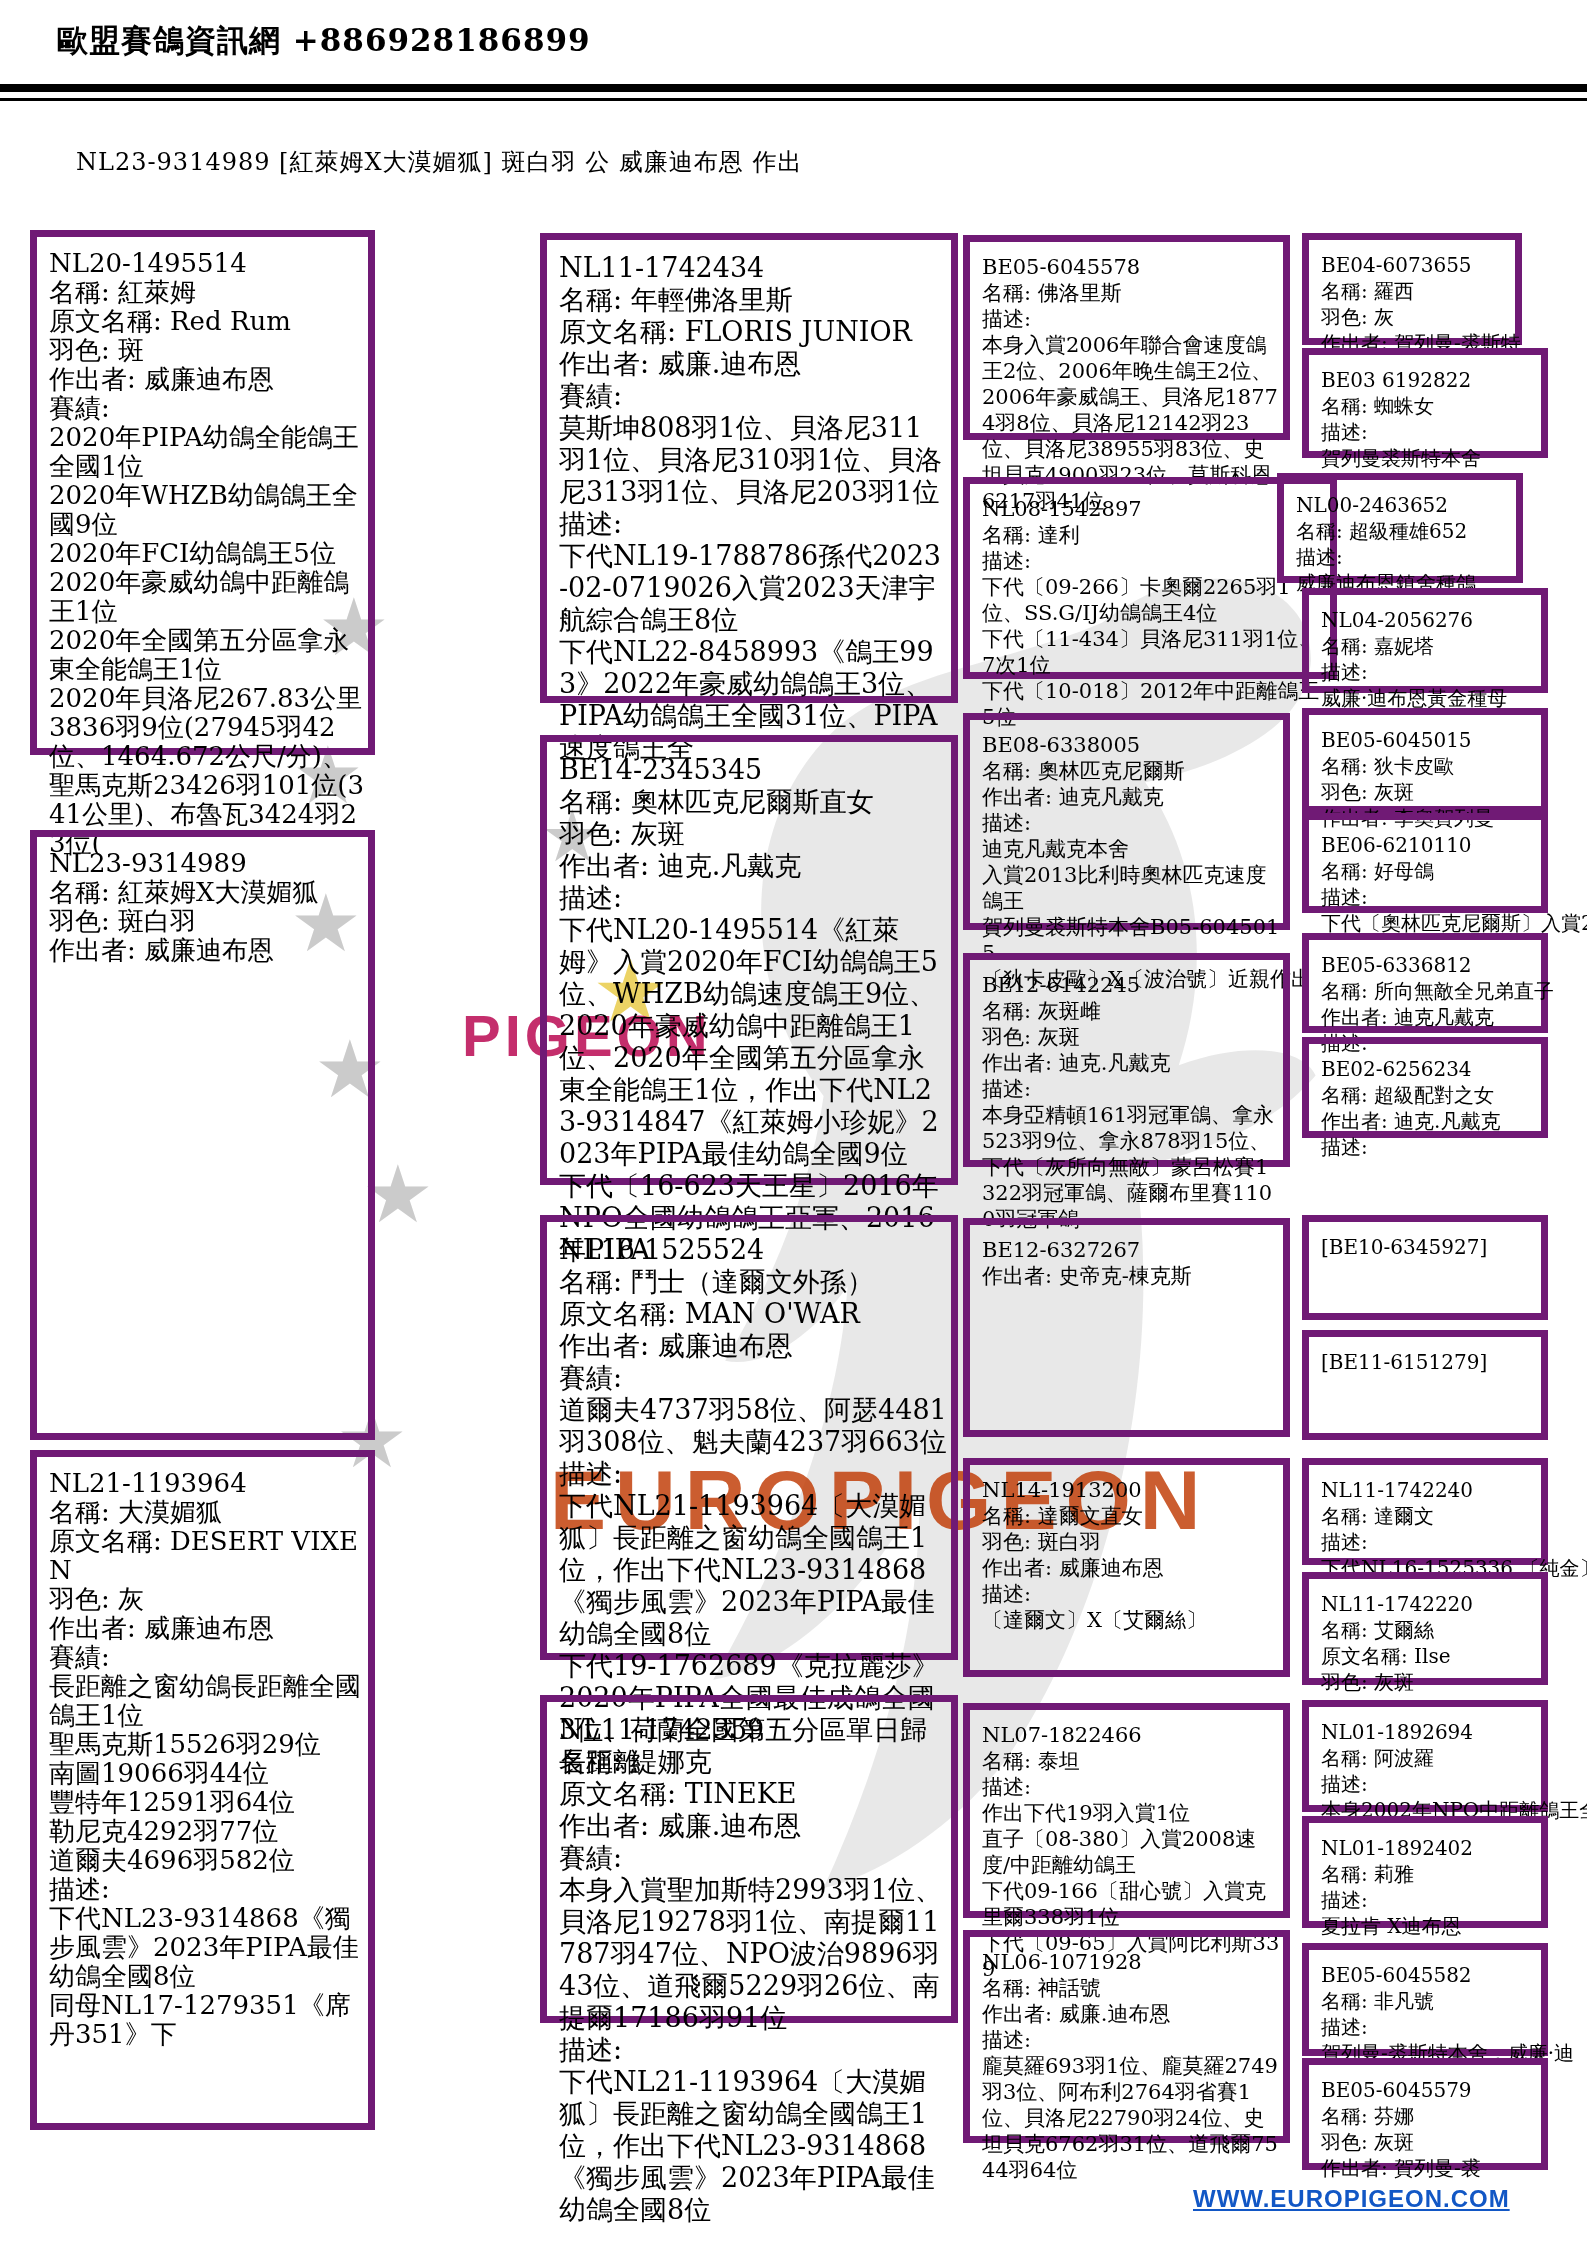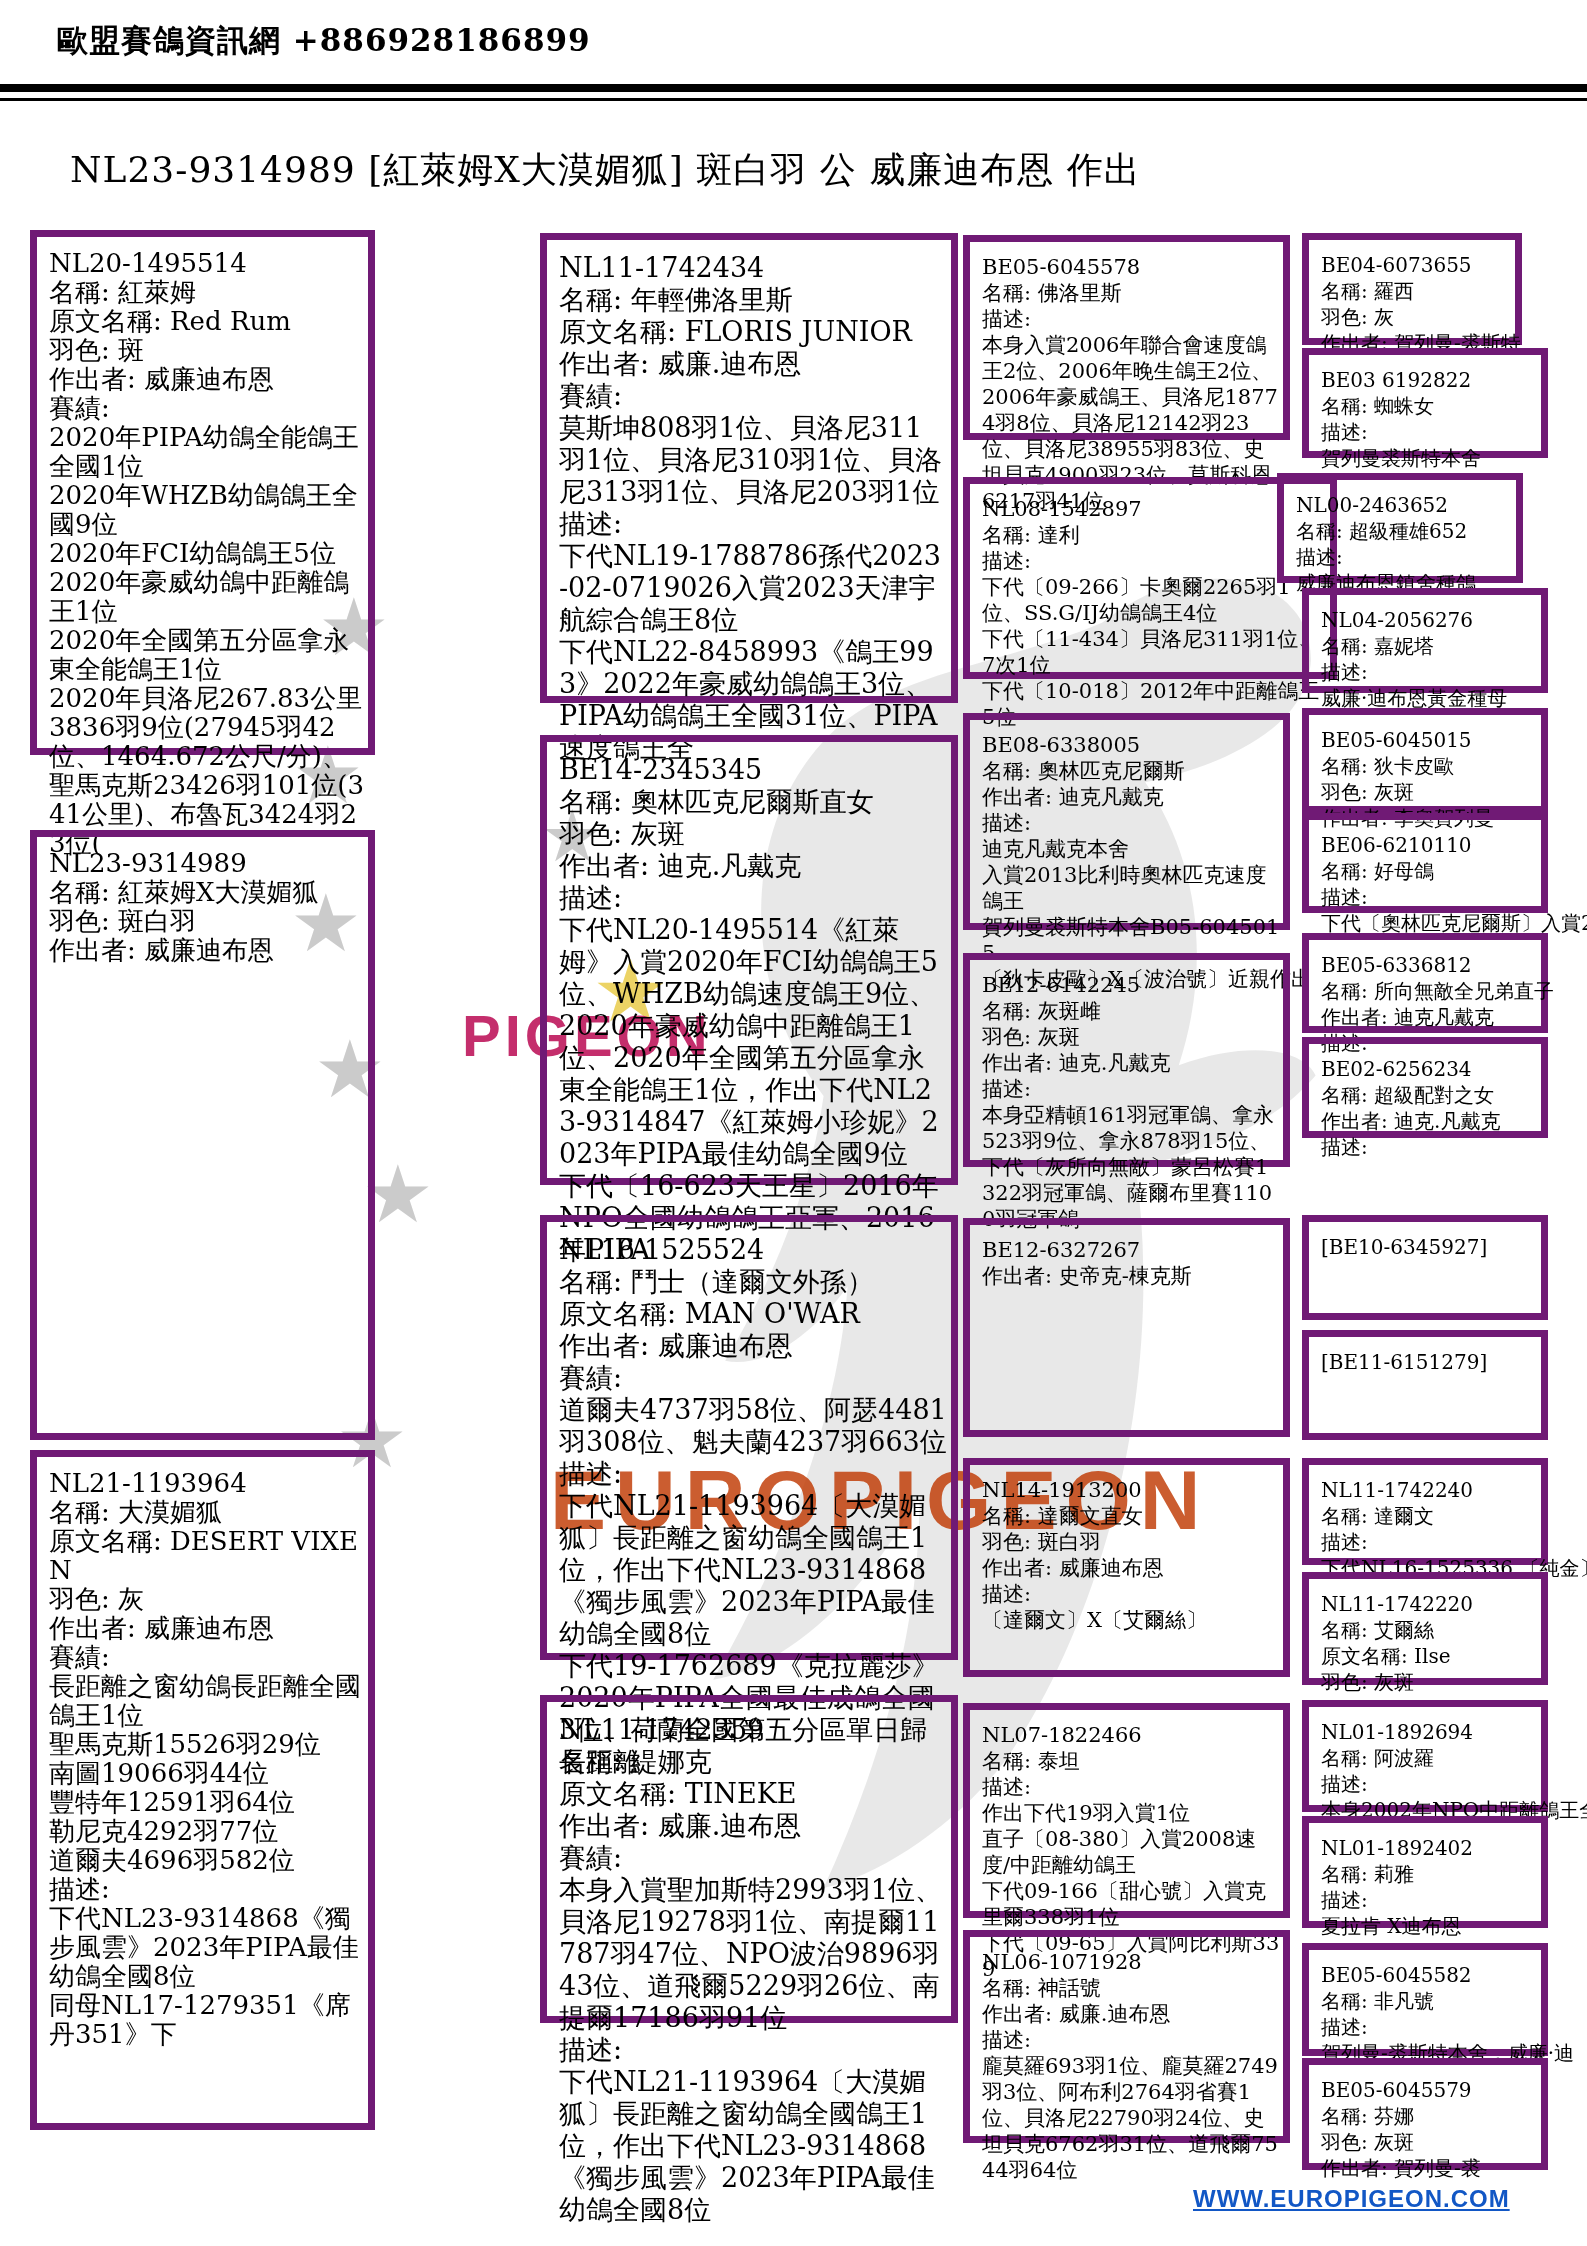--- a/index.html
+++ b/index.html
@@ -21,21 +21,21 @@
   }
   .wm-pigeon{position:absolute;left:598px;top:520px;width:720px;height:1440px;opacity:.32;}
   
   #content-layer{position:absolute;left:0;top:0;width:100%;height:100%;z-index:1;}
   .header-title{
     position:absolute;left:57px;top:20px;font-size:31px;font-weight:bold;letter-spacing:1px;
   }
   .rule{position:absolute;left:0;width:1587px;background:#000;}
   .rule-thick{top:84px;height:8px;}
   .rule-thin{top:98px;height:3px;}
-  .page-title{position:absolute;left:70px;top:146px;font-size:36px;letter-spacing:1px;}
+  .page-title{position:absolute;left:76px;top:146px;font-size:24px;letter-spacing:1px;}
   .pbox{
     position:absolute;border:7px solid #701a75;box-sizing:border-box;
     padding:12px 2px 0 12px;background:transparent;
   }
   .line{word-break:break-all;}
   .nw{white-space:nowrap;}
   .c1{font-size:26px;line-height:29px;}
   .c2{font-size:27px;line-height:32px;}
   .c3{font-size:21px;line-height:26px;}
   .c4{font-size:20px;line-height:26px;}

